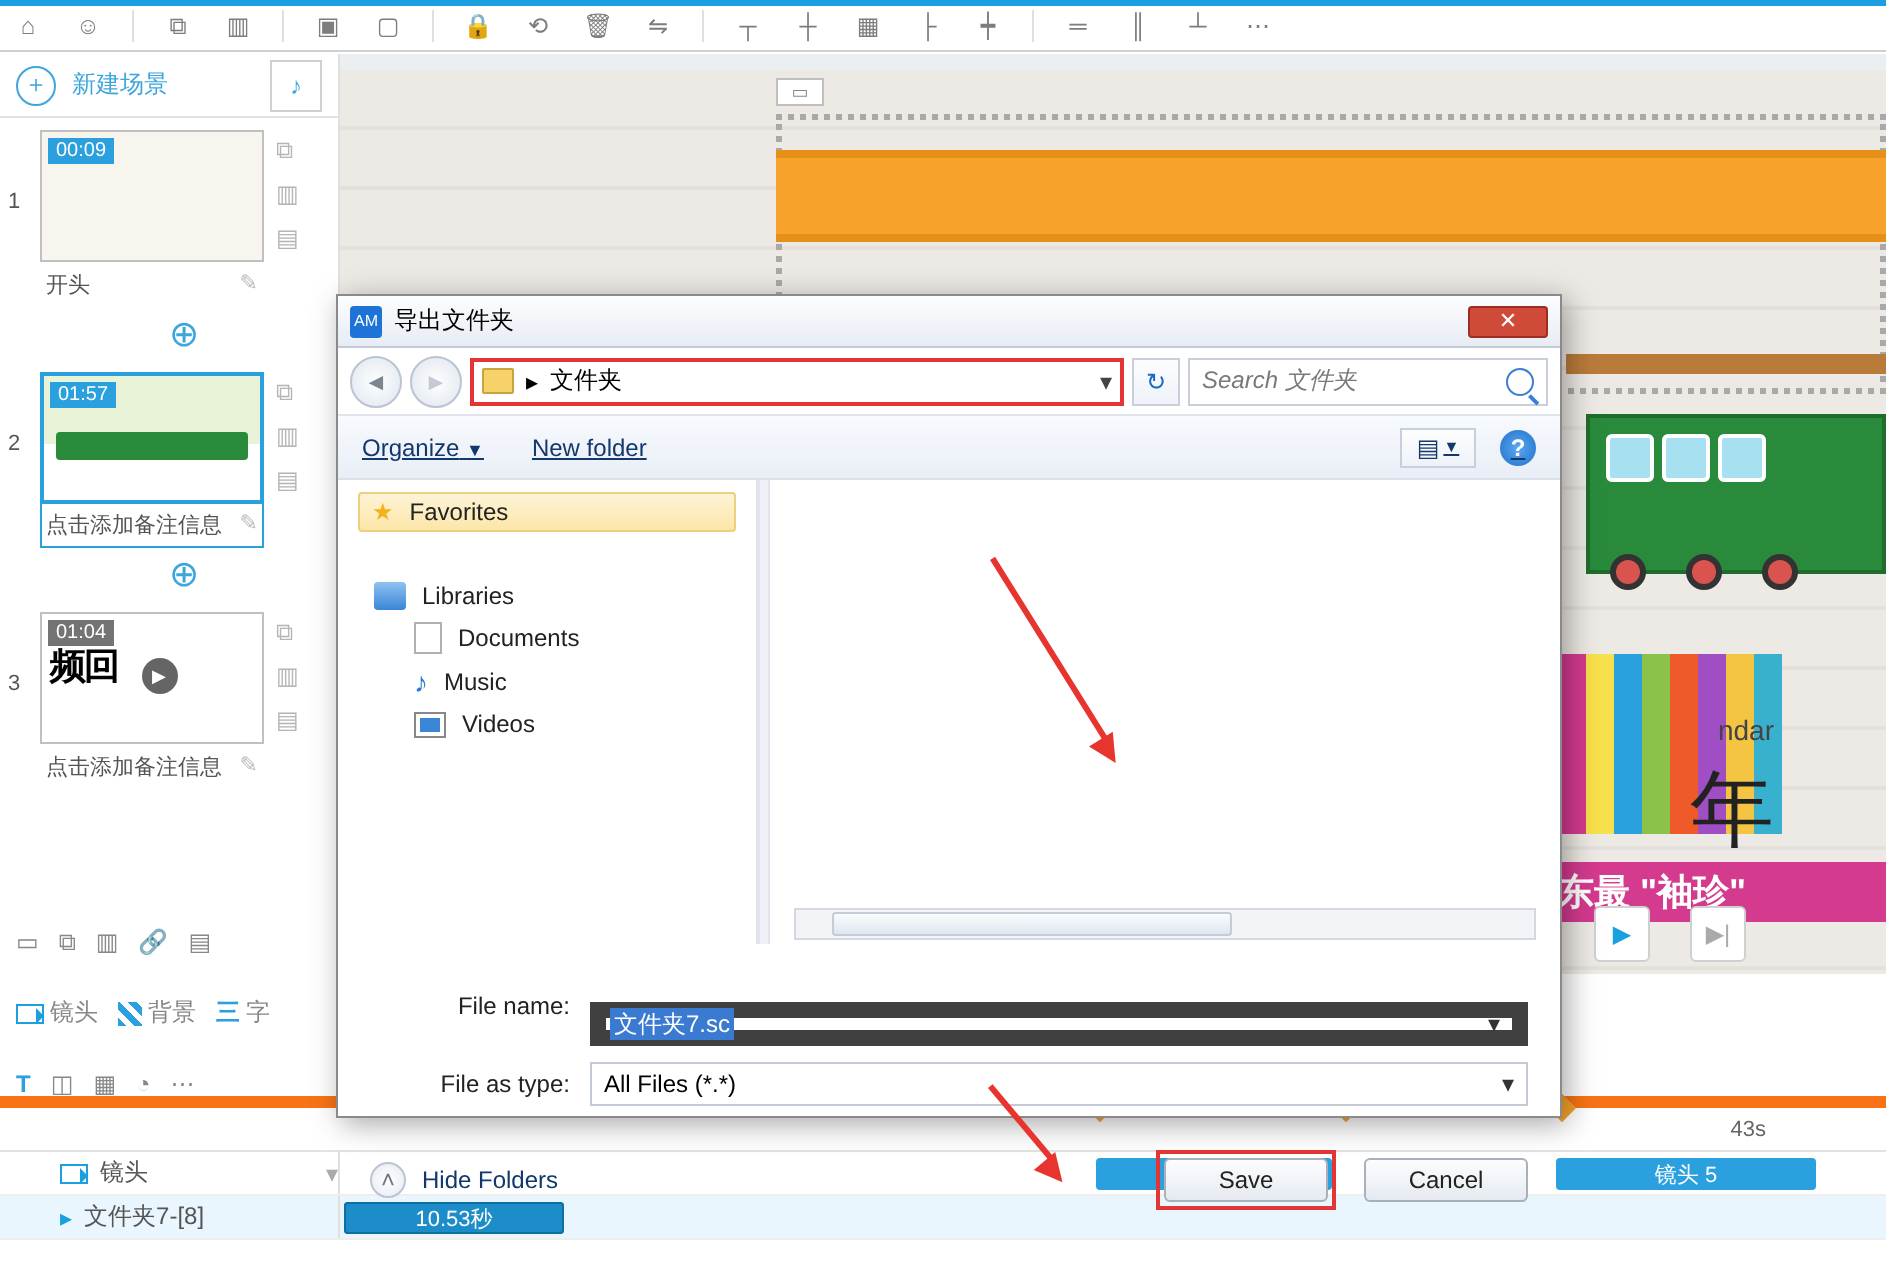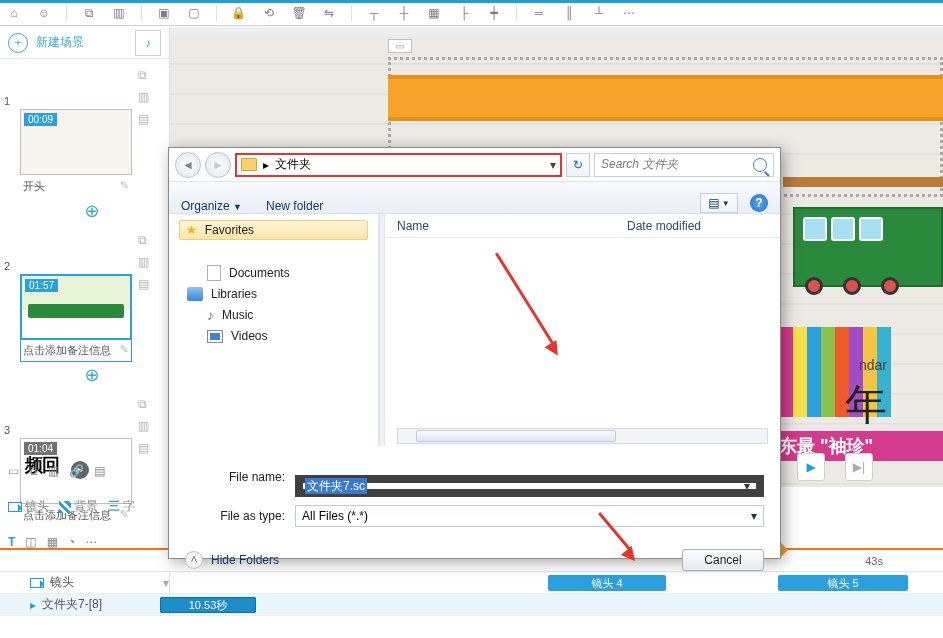--- a/index.html
+++ b/index.html
@@ -12,21 +12,21 @@
 .top-toolbar .sep { width:1px; height:16px; background:#e0e0e0; }
 
 
 .left-col { position:absolute; left:0; top:27px; width:170px; height: 520px; border-right:1px solid #e0e0e0; background:#fff; }
 .new-scene-row { height:32px; border-bottom:1px solid #e4e4e4; display:flex; align-items:center; padding:0 8px; gap:8px; color:#3ea6dd; }
 .new-scene-row .plus { width:20px; height:20px; border:1px solid #3ea6dd; border-radius:50%; display:flex; align-items:center; justify-content:center; }
 .music-btn { width:26px; height:26px; border:1px solid #d0d0d0; display:flex; align-items:center; justify-content:center; color:#3ea6dd; }
 .scenes { padding:6px 4px; }
 .scene { display:flex; gap:6px; margin-bottom:6px; align-items:flex-start; }
 .scene .num { width:10px; color:#555; padding-top:30px; font-size:11px; }
-.scene .thumb-wrap { width:112px;margin-top:44px; }
+.scene .thumb-wrap { width:112px; }
 .scene .thumb { width:112px; height:66px; border:1px solid #c0c0c0; background:#f7f5ee; position:relative; overflow:hidden; }
 .scene.selected .thumb { border:2px solid #2aa0de; }
 .badge { position:absolute; top:3px; left:3px; background:#2aa0de; color:#fff; font-size:10px; padding:1px 4px; }
 .badge.red { background:#737373; }
 .scene .caption { font-size:11px; color:#555; padding:3px 2px; display:flex; justify-content:space-between; border:1px solid transparent;}
 .scene.selected .caption { border:1px solid #2aa0de; border-top:none; }
 .scene .edit-icons { width:20px; display:flex; flex-direction:column; gap:8px; color:#b5b5b5; padding-top:3px;}
 .scene .plus-row { text-align:center; color:#3ea6dd; font-size:18px; width:112px; margin-left:16px; padding:2px 0;}
 .thumb.train { background: linear-gradient(#e9f3d7 0 55%, #fff 55%); }
 .thumb.train::before { content:""; position:absolute; bottom:20px; left:6px; right:6px; height:14px; background:linear-gradient(#2a8a3c,#2a8a3c); border-radius:2px; }
@@ -45,21 +45,21 @@
 .play-ctrl { position:absolute; right:70px; bottom:6px; display:flex; gap:20px; }
 .play-ctrl .btn { width:28px; height:28px; border:1px solid #d0d0d0; border-radius:3px; display:flex; align-items:center; justify-content:center; color:#1aa0e0; background:#fff;}
 
 
 .prop-bar { position:absolute; left:0; top:485px; width:170px; height:62px; border-right:1px solid #e0e0e0; padding:6px 8px; display:flex; flex-wrap:wrap; gap:10px; color:#888; align-content:flex-start;}
 .prop-bar .pb { display:flex; align-items:center; gap:3px; cursor:pointer;}
 .pb-icon-cam { width:14px; height:10px; border:1.5px solid #1aa0e0; position:relative;}
 .pb-icon-cam::after{content:"";position:absolute;right:-5px;top:1px;border:4px solid transparent;border-left-color:#1aa0e0;}
 
 
-.bottom { position:absolute; left:0; right:0; bottom:0; height:90px; border-top:2px solid #f97316; background:#fff; }
+.bottom { position:absolute; left:0; right:0; bottom:0; height:90px; border-top:6px solid #f97316; background:#fff; }
 .ruler { height:22px; border-bottom:1px solid #e2e2e2; display:flex; align-items:center; position:relative; background:#fff; color:#666; font-size:11px;}
 .ruler .lbl { position:absolute; }
 .track { height:22px; display:flex; align-items:center; position:relative; border-bottom:1px solid #eee;}
 .track .head { width:170px; padding-left:30px; display:flex; align-items:center; gap:6px; height:100%; border-right:1px solid #e0e0e0; color:#555;}
 .clip { position:absolute; height:16px; top:3px; border-radius:2px; display:flex; align-items:center; justify-content:center; color:#fff; font-size:11px; }
 .clip.blue { background:#2aa0de; }
 .clip.blue.sel { background:#1d8dc9; box-shadow:0 0 0 1px #0e6fa3 inset; }
 .diamond { position:absolute; width:10px; height:10px; background:#f6a22b; transform:rotate(45deg); top:-5px;}
 
 
@@ -70,21 +70,21 @@
 .dlg-title .close { width:40px; height:16px; background:#d04a3a; border:1px solid #9c2d20; border-radius:2px; color:#fff; display:flex; align-items:center; justify-content:center; font-size:11px;}
 .dlg-nav { height:34px; display:flex; align-items:center; padding:3px 6px; gap:4px; border-bottom:1px solid #e0e4eb; }
 .navbtn { width:26px; height:26px; border-radius:50%; background:radial-gradient(#fefefe,#dfe6ef); border:1px solid #bac4d2; display:flex; align-items:center; justify-content:center; color:#7b8690;}
 .path-box { flex:1; height:24px; border:2px solid #e43434; background:#fff; display:flex; align-items:center; padding:0 4px; gap:6px; }
 .path-box .folder-ico{ width:16px; height:13px; background:#f7d16a; border:1px solid #caa33a; border-radius:1px;}
 .path-box .dd { margin-left:auto; color:#444;}
 .refresh { width:24px; height:24px; border:1px solid #c7cfda; display:flex; align-items:center; justify-content:center; color:#1769c4; background:linear-gradient(#fdfdfe,#eef2f8);}
 .search { width:180px; height:24px; border:1px solid #c7cfda; display:flex; align-items:center; padding:0 6px; color:#7a7a7a; font-style:italic; gap:6px; background:#fff;}
 .search .mag { width:14px; height:14px; border:1.5px solid #3a7fd5; border-radius:50%; position:relative; margin-left:auto;}
 .search .mag::after{content:"";position:absolute; right:-4px; bottom:-4px; width:6px; height:1.5px; background:#3a7fd5; transform:rotate(45deg);}
-.dlg-toolbar { height:32px; background:linear-gradient(#f7fafe,#e9eef6); border-bottom:1px solid #dbe1ea; display:flex; align-items:flex-end; padding:0 12px; gap:24px; color:#13386b;}
+.dlg-toolbar { height:32px; background:linear-gradient(#f7fafe,#e9eef6); border-bottom:1px solid #dbe1ea; display:flex; align-items:center; padding:0 12px; gap:24px; color:#13386b;text-decoration:underline;}
 .dlg-toolbar .right { margin-left:auto; display:flex; gap:12px; align-items:center;}
 .view-dd { width:38px; height:20px; border:1px solid #c7cfda; background:linear-gradient(#fdfdfe,#eef2f8); display:flex; align-items:center; justify-content:center; gap:2px;}
 .help { width:18px;height:18px;border-radius:50%;background:radial-gradient(#5aa9f3,#1f6fc8);color:#fff;display:flex;align-items:center;justify-content:center;font-weight:bold;}
 .dlg-body { display:flex; height:232px; }
 .dlg-tree { width:210px; border-right:1px solid #e0e4eb; padding:6px 10px; color:#222;}
 .tree-item { display:flex; align-items:center; gap:8px; padding:3px 0 3px 8px; }
 .tree-item.fav { background:linear-gradient(#fdf3d7,#fce6a8); border:1px solid #ecd07e; border-radius:2px; padding:2px 6px; margin-bottom:8px;}
 .tree-item.indent { padding-left:28px; }
 .star{color:#f3b21b;}
 .lib-ico{width:16px;height:14px;background:linear-gradient(#8fc2f2,#3a85d6);border-radius:2px;}
@@ -299,25 +299,31 @@
         <span style="margin-left:auto;color:#aaa">▾</span>
       </div>
     <div class="clip blue" style="left:548px;width:118px">镜头 4</div>
     <div class="clip blue" style="left:778px;width:130px">镜头 5</div>
   </div>
   <div class="track" style="background:#eaf6fd">
     <div class="head" style="background:#eaf6fd">
         <span style="color:#1aa0e0">▸</span>
         <span>文件夹7-[8]</span>
       </div>
-    <div class="clip blue sel" style="left:160px;width:96px">10.53秒</div>
+    <div class="clip blue sel" style="left:172px;width:110px">10.53秒</div>
   </div>
 </div>
 
 <div class="dialog">
+  <div class="dlg-title">
+    <div class="app-ico">AM</div>
+    <span>导出文件夹</span>
+    <span class="spacer"></span>
+    <div class="close">✕</div>
+  </div>
   <div class="dlg-nav">
     <div class="navbtn">◄</div>
     <div class="navbtn" style="color:#c3cad6">►</div>
     <div class="path-box">
       <div class="folder-ico"></div>
       <span>▸</span>
       <span>文件夹</span>
       <span class="dd">▾</span>
     </div>
     <div class="refresh">↻</div>
@@ -337,43 +343,39 @@
       <div class="help">?</div>
     </div>
   </div>
   <div class="dlg-body">
     <div class="dlg-tree">
       <div class="tree-item fav">
           <span class="star">★</span>
           <span>Favorites</span>
         </div>
       <div style="height:14px"></div>
+      <div class="tree-item">
+          <span class="lib-ico"></span>
+          <span>Libraries</span>
+        </div>
       <div class="tree-item indent">
           <span class="doc-ico"></span>
           <span>Documents</span>
         </div>
-      <div class="tree-item">
-          <span class="lib-ico"></span>
-          <span>Libraries</span>
-        </div>
       <div class="tree-item indent">
           <span class="mus-ico">♪</span>
           <span>Music</span>
         </div>
       <div class="tree-item indent">
           <span class="vid-ico"></span>
           <span>Videos</span>
         </div>
     </div>
     <div class="split-v"></div>
     <div class="dlg-list">
-      <div class="list-header">
-        <span class="c1">Name</span>
-        <span>Date modified</span>
-      </div>
 
       <div class="arrow" style="left:110px;top:40px;">
         <div class="arrow-line" style="left:0;top:0;width:3px;height:110px;transform:rotate(-32deg);transform-origin:top left;"></div>
         <div style="position:absolute;left:54px;top:88px;width:0;height:0;border:7px solid transparent;border-top:14px solid #e8342e;transform:rotate(-32deg);"></div>
       </div>
       <div class="hscroll">
           <div class="thumb"></div>
         </div>
     </div>
   </div>
@@ -397,15 +399,18 @@
     <div class="hide-f">
       <div class="circ">˄</div>
       <span>Hide Folders</span>
     </div>
     <div class="gap"></div>
 
     <div style="position:relative;width:60px;height:0">
       <div class="arrow2-line" style="left:-10px;top:-46px;width:3px;height:50px;transform:rotate(-40deg);"></div>
       <div style="position:absolute;left:18px;top:-12px;width:0;height:0;border:7px solid transparent;border-top:14px solid #e8342e;transform:rotate(-40deg);"></div>
     </div>
+    <div class="save-wrap">
+      <div class="win-btn">Save</div>
+    </div>
     <div class="win-btn">Cancel</div>
   </div>
 </div>
 
 </body></html>

